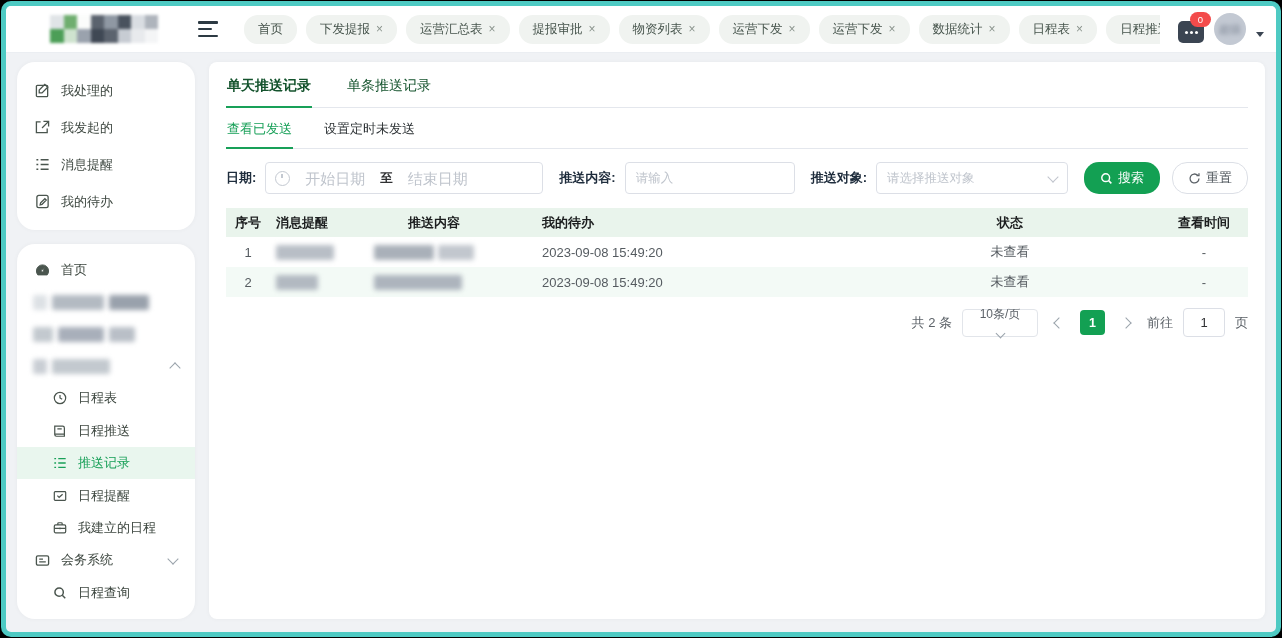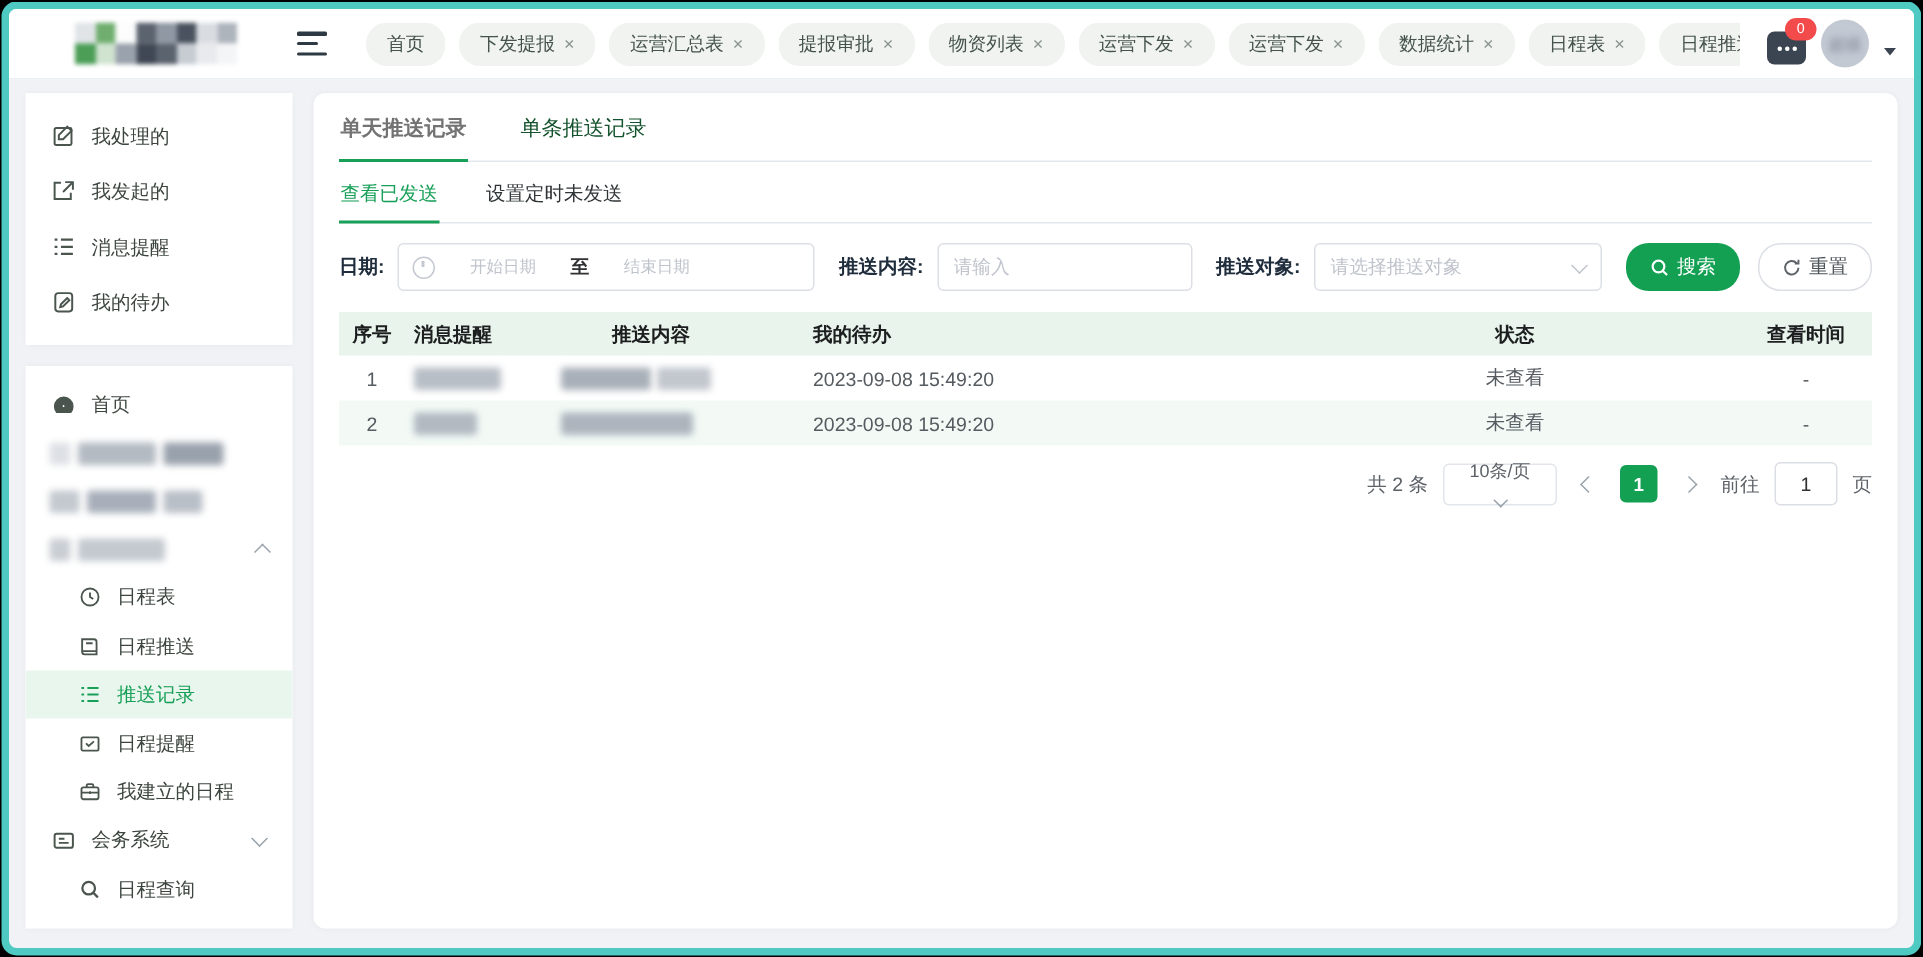--- a/index.html
+++ b/index.html
@@ -18,47 +18,47 @@
   .top-right{display:flex;align-items:center;gap:10px;}
   .msg{position:relative;width:26px;height:22px;background:#3b4552;border-radius:5px;display:flex;align-items:center;justify-content:center;gap:2px;cursor:pointer;margin-top:6px;}
   .msg i{width:3px;height:3px;background:#fff;border-radius:50%;}
   .badge{position:absolute;top:-9px;right:-7px;min-width:15px;height:15px;border-radius:8px;background:#f34b4b;color:#fff;font-size:9.5px;display:flex;align-items:center;justify-content:center;padding:0 3px;}
   .avatar{width:32px;height:32px;border-radius:50%;background:#c3c9d3;color:#7d8694;font-size:11px;display:flex;align-items:center;justify-content:center;filter:none;cursor:pointer;overflow:hidden;}
   .avatar span{filter:blur(2px);}
   .caret-down{width:0;height:0;border-left:4px solid transparent;border-right:4px solid transparent;border-top:5px solid #3b4552;margin-top:10px;cursor:pointer;}
   
   .page{flex:1;display:flex;gap:14px;padding:9px 11px 13px;overflow:hidden;}
   .sidebar{width:178px;min-width:178px;display:flex;flex-direction:column;gap:14px;}
-  .card{background:#fff;border-radius:0;box-shadow:0 0 5px rgba(0,0,0,.04);}
+  .card{background:#fff;border-radius:18px;box-shadow:0 0 5px rgba(0,0,0,.04);}
   .shortcuts{padding:10px 0;}
   .side-item{height:37px;display:flex;align-items:center;gap:11px;padding:0 18px;font-size:13px;color:#3c463f;cursor:pointer;white-space:nowrap;}
   .menu-card{flex:1;padding:10px 0;overflow:hidden;display:flex;flex-direction:column;}
   .menu-card .side-item{height:33.5px;}
   .side-item.sub{padding-left:36px;}
   .side-item.active{background:#e9f6ee;color:#18a058;}
   .side-item.active svg{stroke:#18a058;}
   .side-item svg{stroke:#4a554e;flex:none;}
   .chev{width:7px;height:7px;border-right:1.5px solid #9aa3ab;border-bottom:1.5px solid #9aa3ab;margin-left:auto;flex:none;}
   .chev.up{transform:rotate(-135deg);margin-top:4px;}
   .chev.down{transform:rotate(45deg);margin-bottom:3px;}
   .redacted-row{height:33px;display:flex;align-items:center;gap:5px;padding:0 16px;}
   .rb{height:15px;border-radius:2px;filter:blur(2.5px);}
   
   .main{flex:1;background:#fff;border-radius:8px;box-shadow:0 0 5px rgba(0,0,0,.04);padding:2px 17px 14px;display:flex;flex-direction:column;overflow:hidden;}
   .tabrow{display:flex;gap:34px;border-bottom:1px solid #e4e7ed;}
   .tabrow .t{padding:13px 1px 11px;font-size:14px;color:#14532d;cursor:pointer;border-bottom:2px solid transparent;margin-bottom:-1px;}
-  .tabrow .t.active{color:#737373;border-bottom-color:#18a058;font-weight:600;font-family:Liberation Serif, serif;}
+  .tabrow .t.active{color:#14532d;border-bottom-color:#18a058;font-weight:600;font-family:Liberation Serif, serif;}
   .subtabrow{display:flex;gap:30px;border-bottom:1px solid #e4e7ed;}
   .subtabrow .t{padding:12px 1px 9px;font-size:13px;color:#2f3437;cursor:pointer;border-bottom:2px solid transparent;margin-bottom:-1px;}
   .subtabrow .t.active{color:#18a058;border-bottom-color:#18a058;}
   
   .filters{display:flex;align-items:center;margin:13px 0 14px;font-size:13px;color:#1f2d3d;}
   .flabel{font-weight:700;white-space:nowrap;margin-right:9px;}
   .daterange{width:258px;height:30px;border:1px solid #dcdfe6;border-radius:4px;display:flex;align-items:center;padding:0 9px;gap:6px;background:#fff;margin-right:16px;}
-  .daterange input{border:none;outline:none;width:74px;font-size:11px;text-align:center;color:#606266;background:transparent;}
+  .daterange input{border:none;outline:none;width:74px;font-size:15px;text-align:center;color:#606266;background:transparent;}
   .daterange input::placeholder{color:#bfc4cc;}
   .sep{color:#303133;font-weight:700;font-size:12.5px;}
   .clock{width:13px;height:13px;border:1.3px solid #c4c9d1;border-radius:50%;position:relative;flex:none;}
   .clock:after{content:"";position:absolute;left:5px;top:2.5px;width:1.3px;height:4px;background:#c4c9d1;}
   .txtinput{width:148px;height:30px;border:1px solid #dcdfe6;border-radius:4px;padding:0 10px;font-size:12.5px;color:#606266;outline:none;margin-right:16px;}
   .txtinput::placeholder{color:#bfc4cc;}
   .selectbox{flex:1;max-width:268px;height:30px;border:1px solid #dcdfe6;border-radius:4px;display:flex;align-items:center;padding:0 10px;color:#bfc4cc;font-size:12.5px;background:#fff;margin-right:16px;cursor:pointer;}
   .selectbox .chev{margin-left:auto;border-color:#c0c4cc;}
   .btn{height:30px;border-radius:15px;display:flex;align-items:center;gap:5px;padding:0 15px;font-size:13px;cursor:pointer;border:1px solid transparent;white-space:nowrap;}
   .btn.green{background:#13a053;color:#fff;margin-right:12px;}

